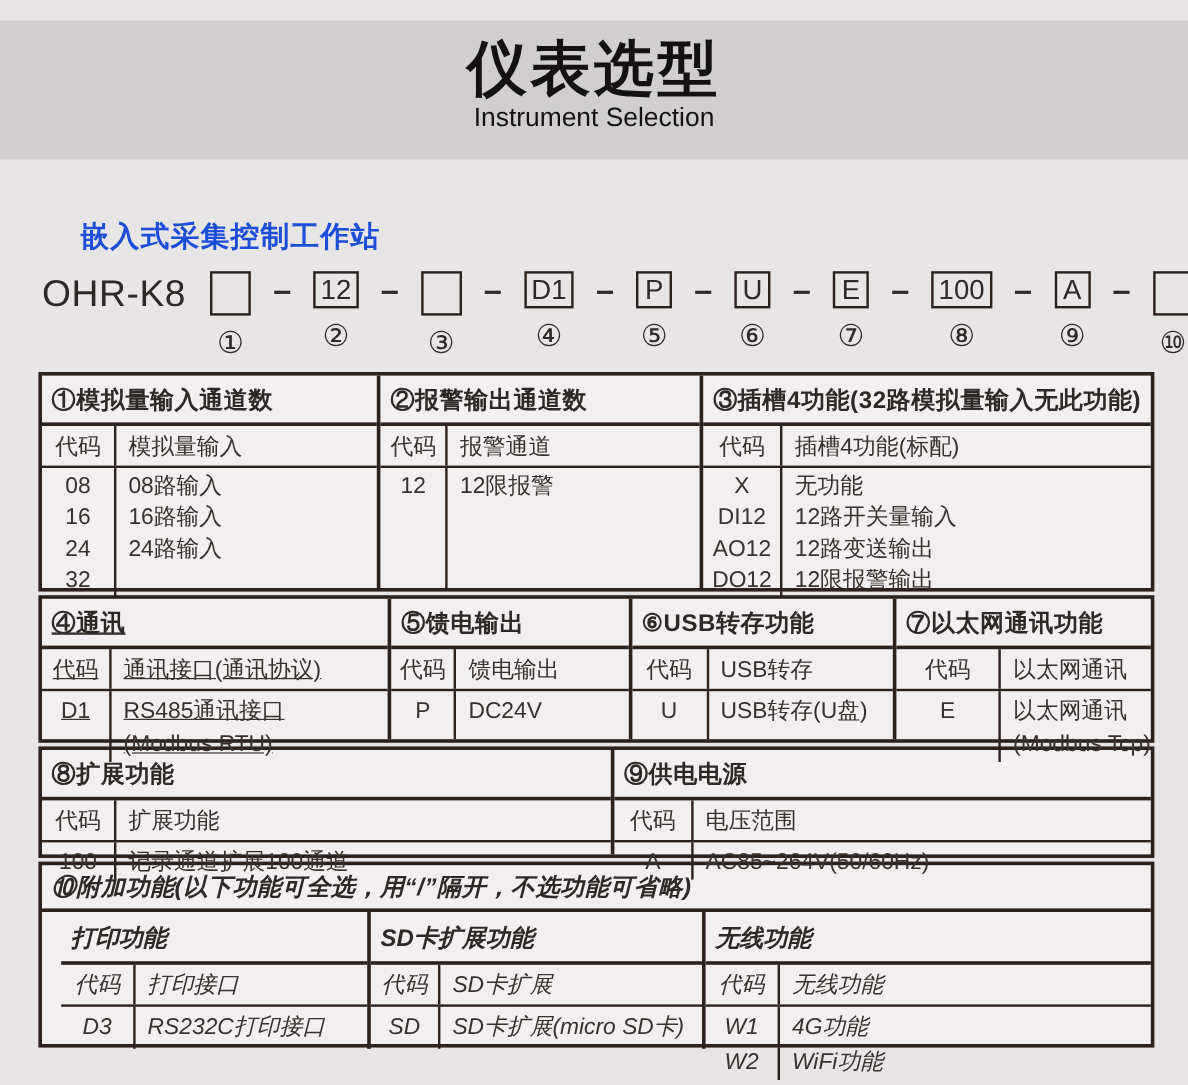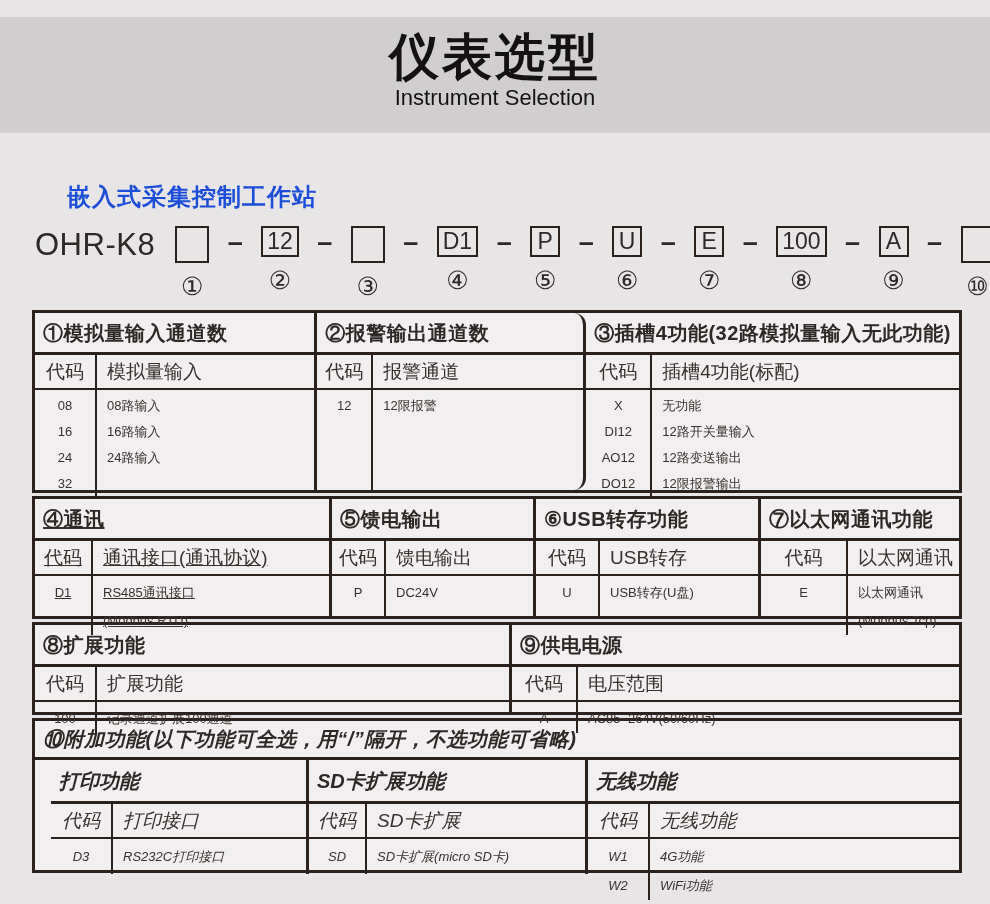--- a/index.html
+++ b/index.html
@@ -54,33 +54,33 @@
   .sub { display:flex; flex-direction:column; border-right:3px solid #2b211d; }
   .sub:last-child { border-right:none; flex:1; }
   .tt {
     font-size:20px; font-weight:700; color:#2e2927;
     padding:7px 8px 5px; border-bottom:3px solid #2b211d; letter-spacing:0.5px;
     white-space:nowrap;
   }
   .hr { display:flex; border-bottom:2px solid #2b211d; font-size:19px; }
   .hr .hc { border-right:2px solid #2b211d; text-align:center; padding:4px 0 3px; flex:none; }
   .hr .hd { padding:4px 0 3px 10px; flex:1; white-space:nowrap; }
-  .bd { display:flex; flex:1; font-size:13px; }
+  .bd { display:flex; flex:1; font-size:19px; }
   .bd .cc { border-right:2px solid #2b211d; flex:none; text-align:center; padding-top:3px; }
   .bd .dc { flex:1; padding:3px 0 0 10px; }
   .ln { line-height:26px; white-space:nowrap; }
   .sect-b .ln, .sect-c .ln { line-height:28px; }
 
   .sect-a { height:183px; }
   .sect-b { height:123px; }
   .sect-c { height:93px;  }
 
   
   .t1 { width:296px; } .t1 .hc,.t1 .cc { width:62px; }
-  .t2 { width:282px;border-radius:12px; } .t2 .hc,.t2 .cc { width:56px; }
+  .t2 { width:282px; } .t2 .hc,.t2 .cc { width:56px; }
   .t3 .hc,.t3 .cc { width:66px; }
   
   .t4 { width:297px;text-decoration:underline; } .t4 .hc,.t4 .cc { width:58px; }
   .t5 { width:204px; } .t5 .hc,.t5 .cc { width:54px; }
   .t6 { width:225px; } .t6 .hc,.t6 .cc { width:64px; }
   .t7 .hc,.t7 .cc { width:87px; }
   
   .t8 { width:477px; } .t8 .hc,.t8 .cc { width:62px; }
   .t9 .hc,.t9 .cc { width:66px; }
 

